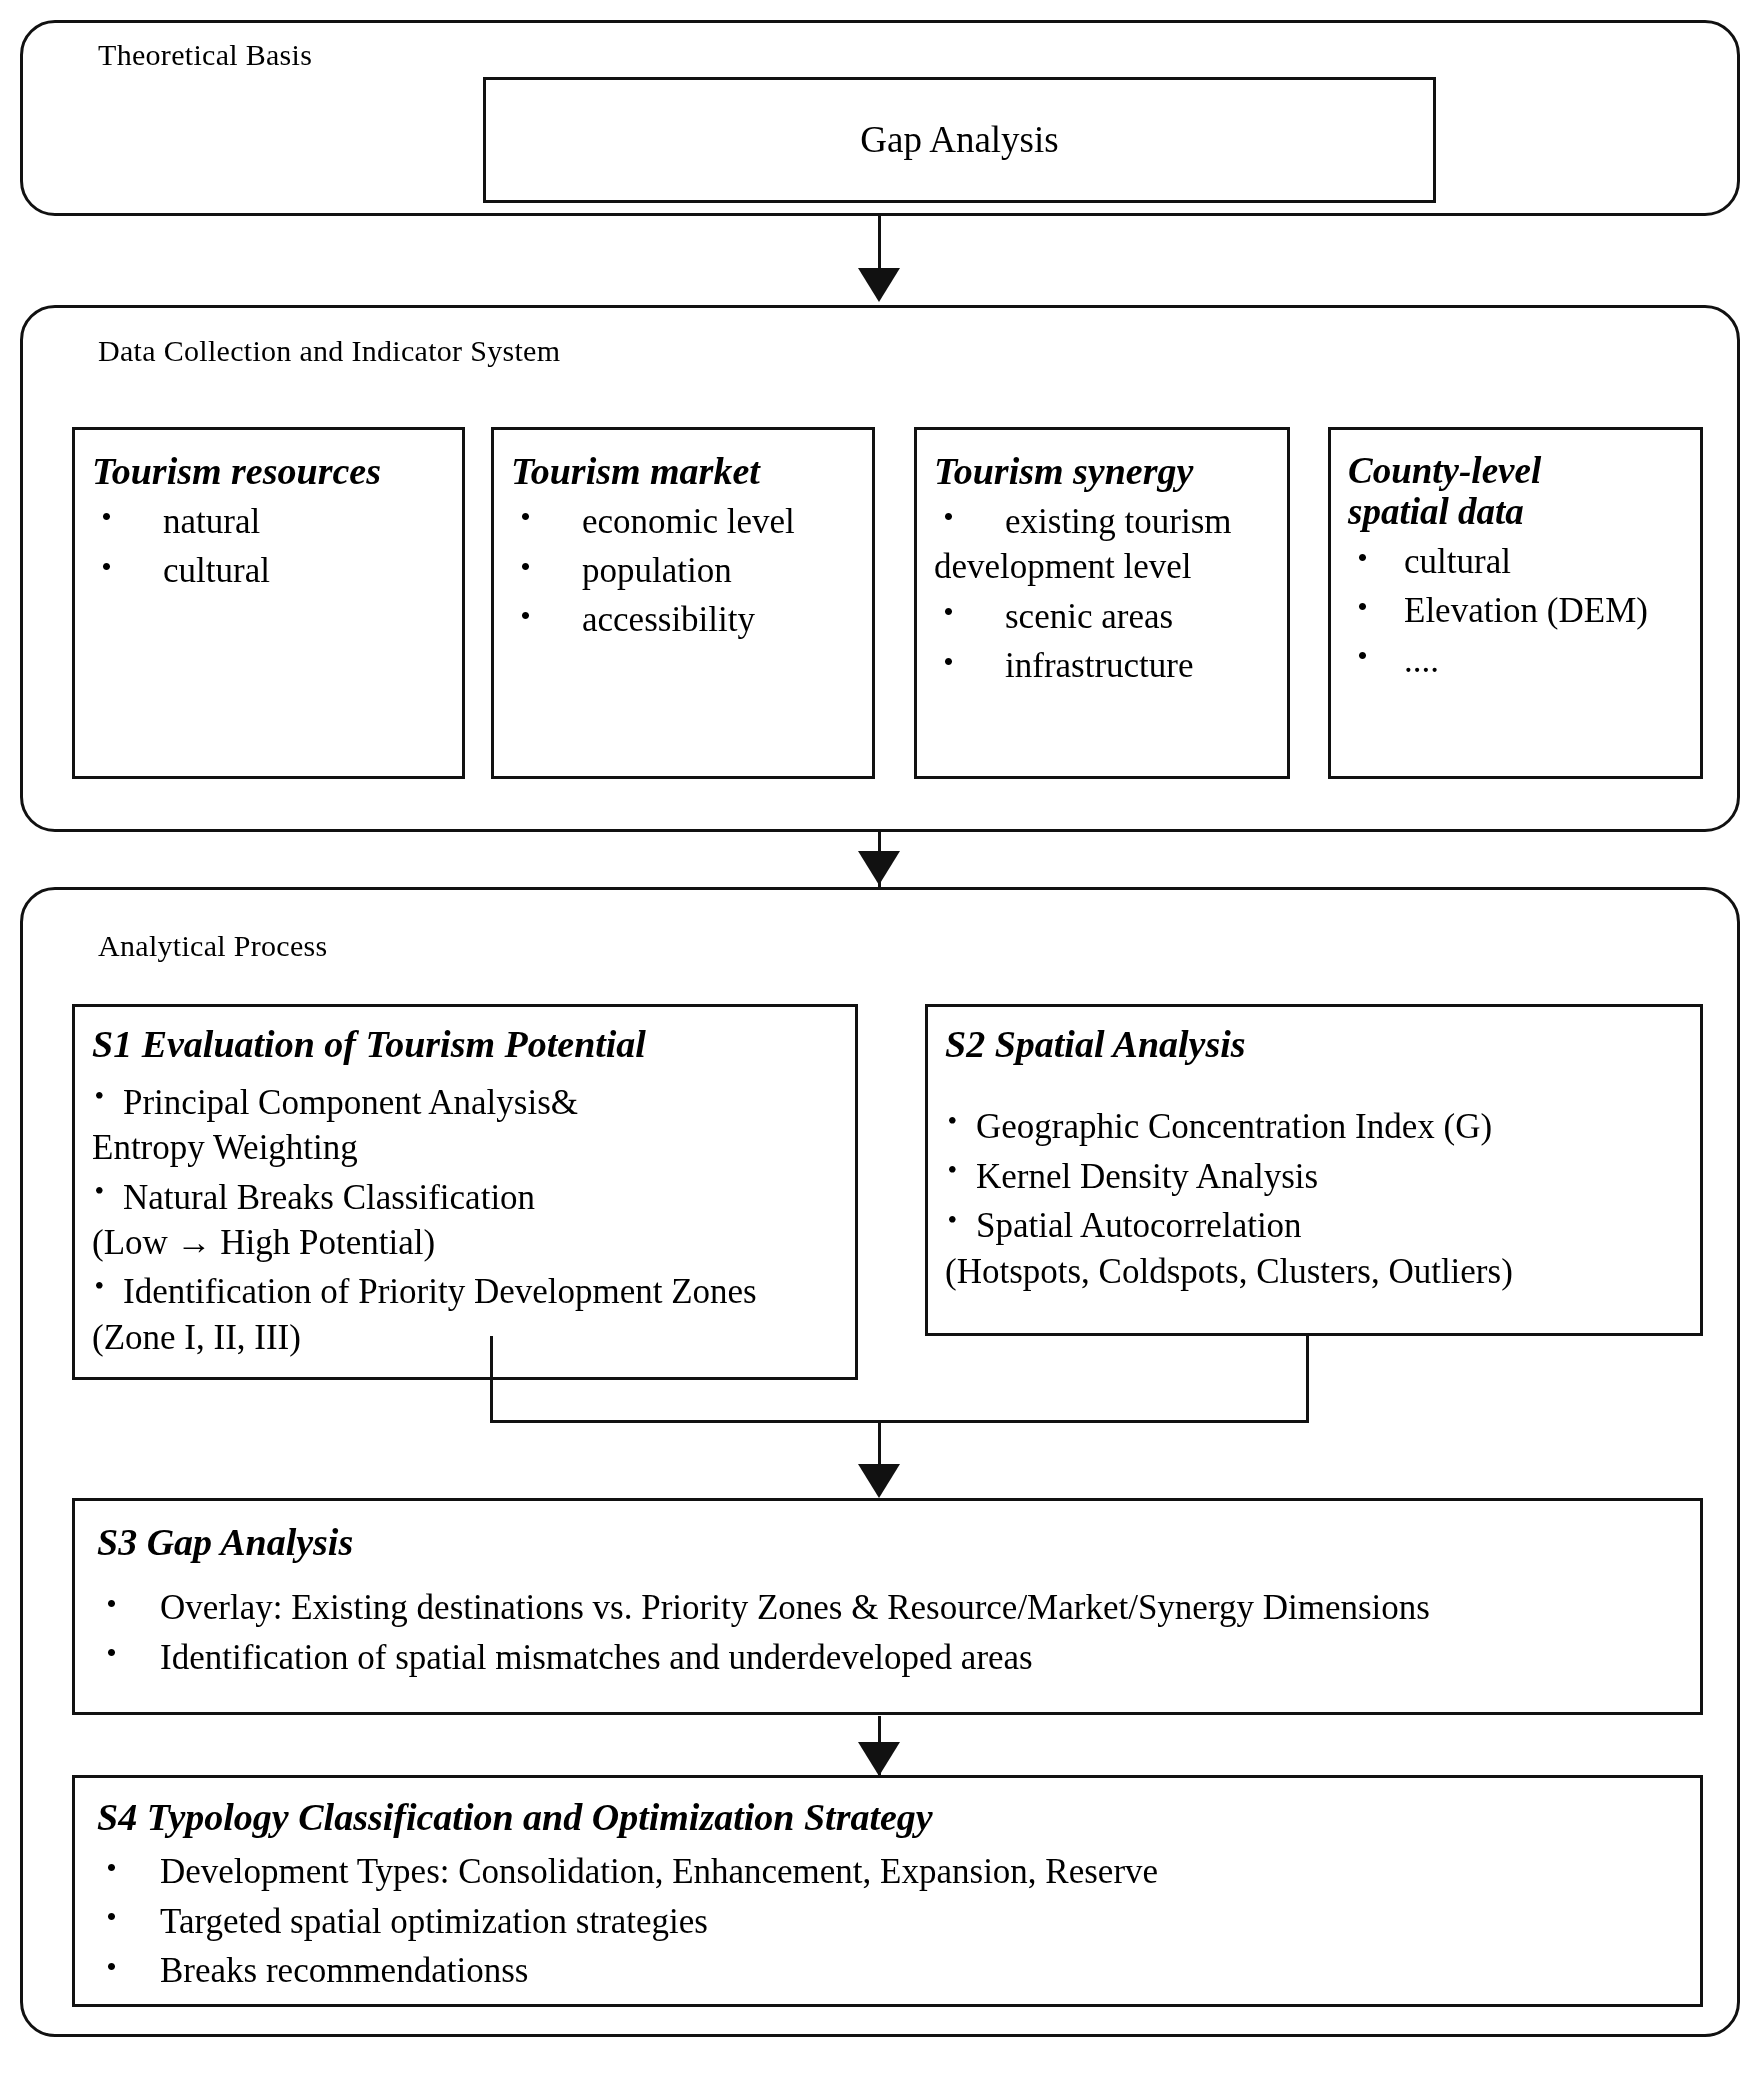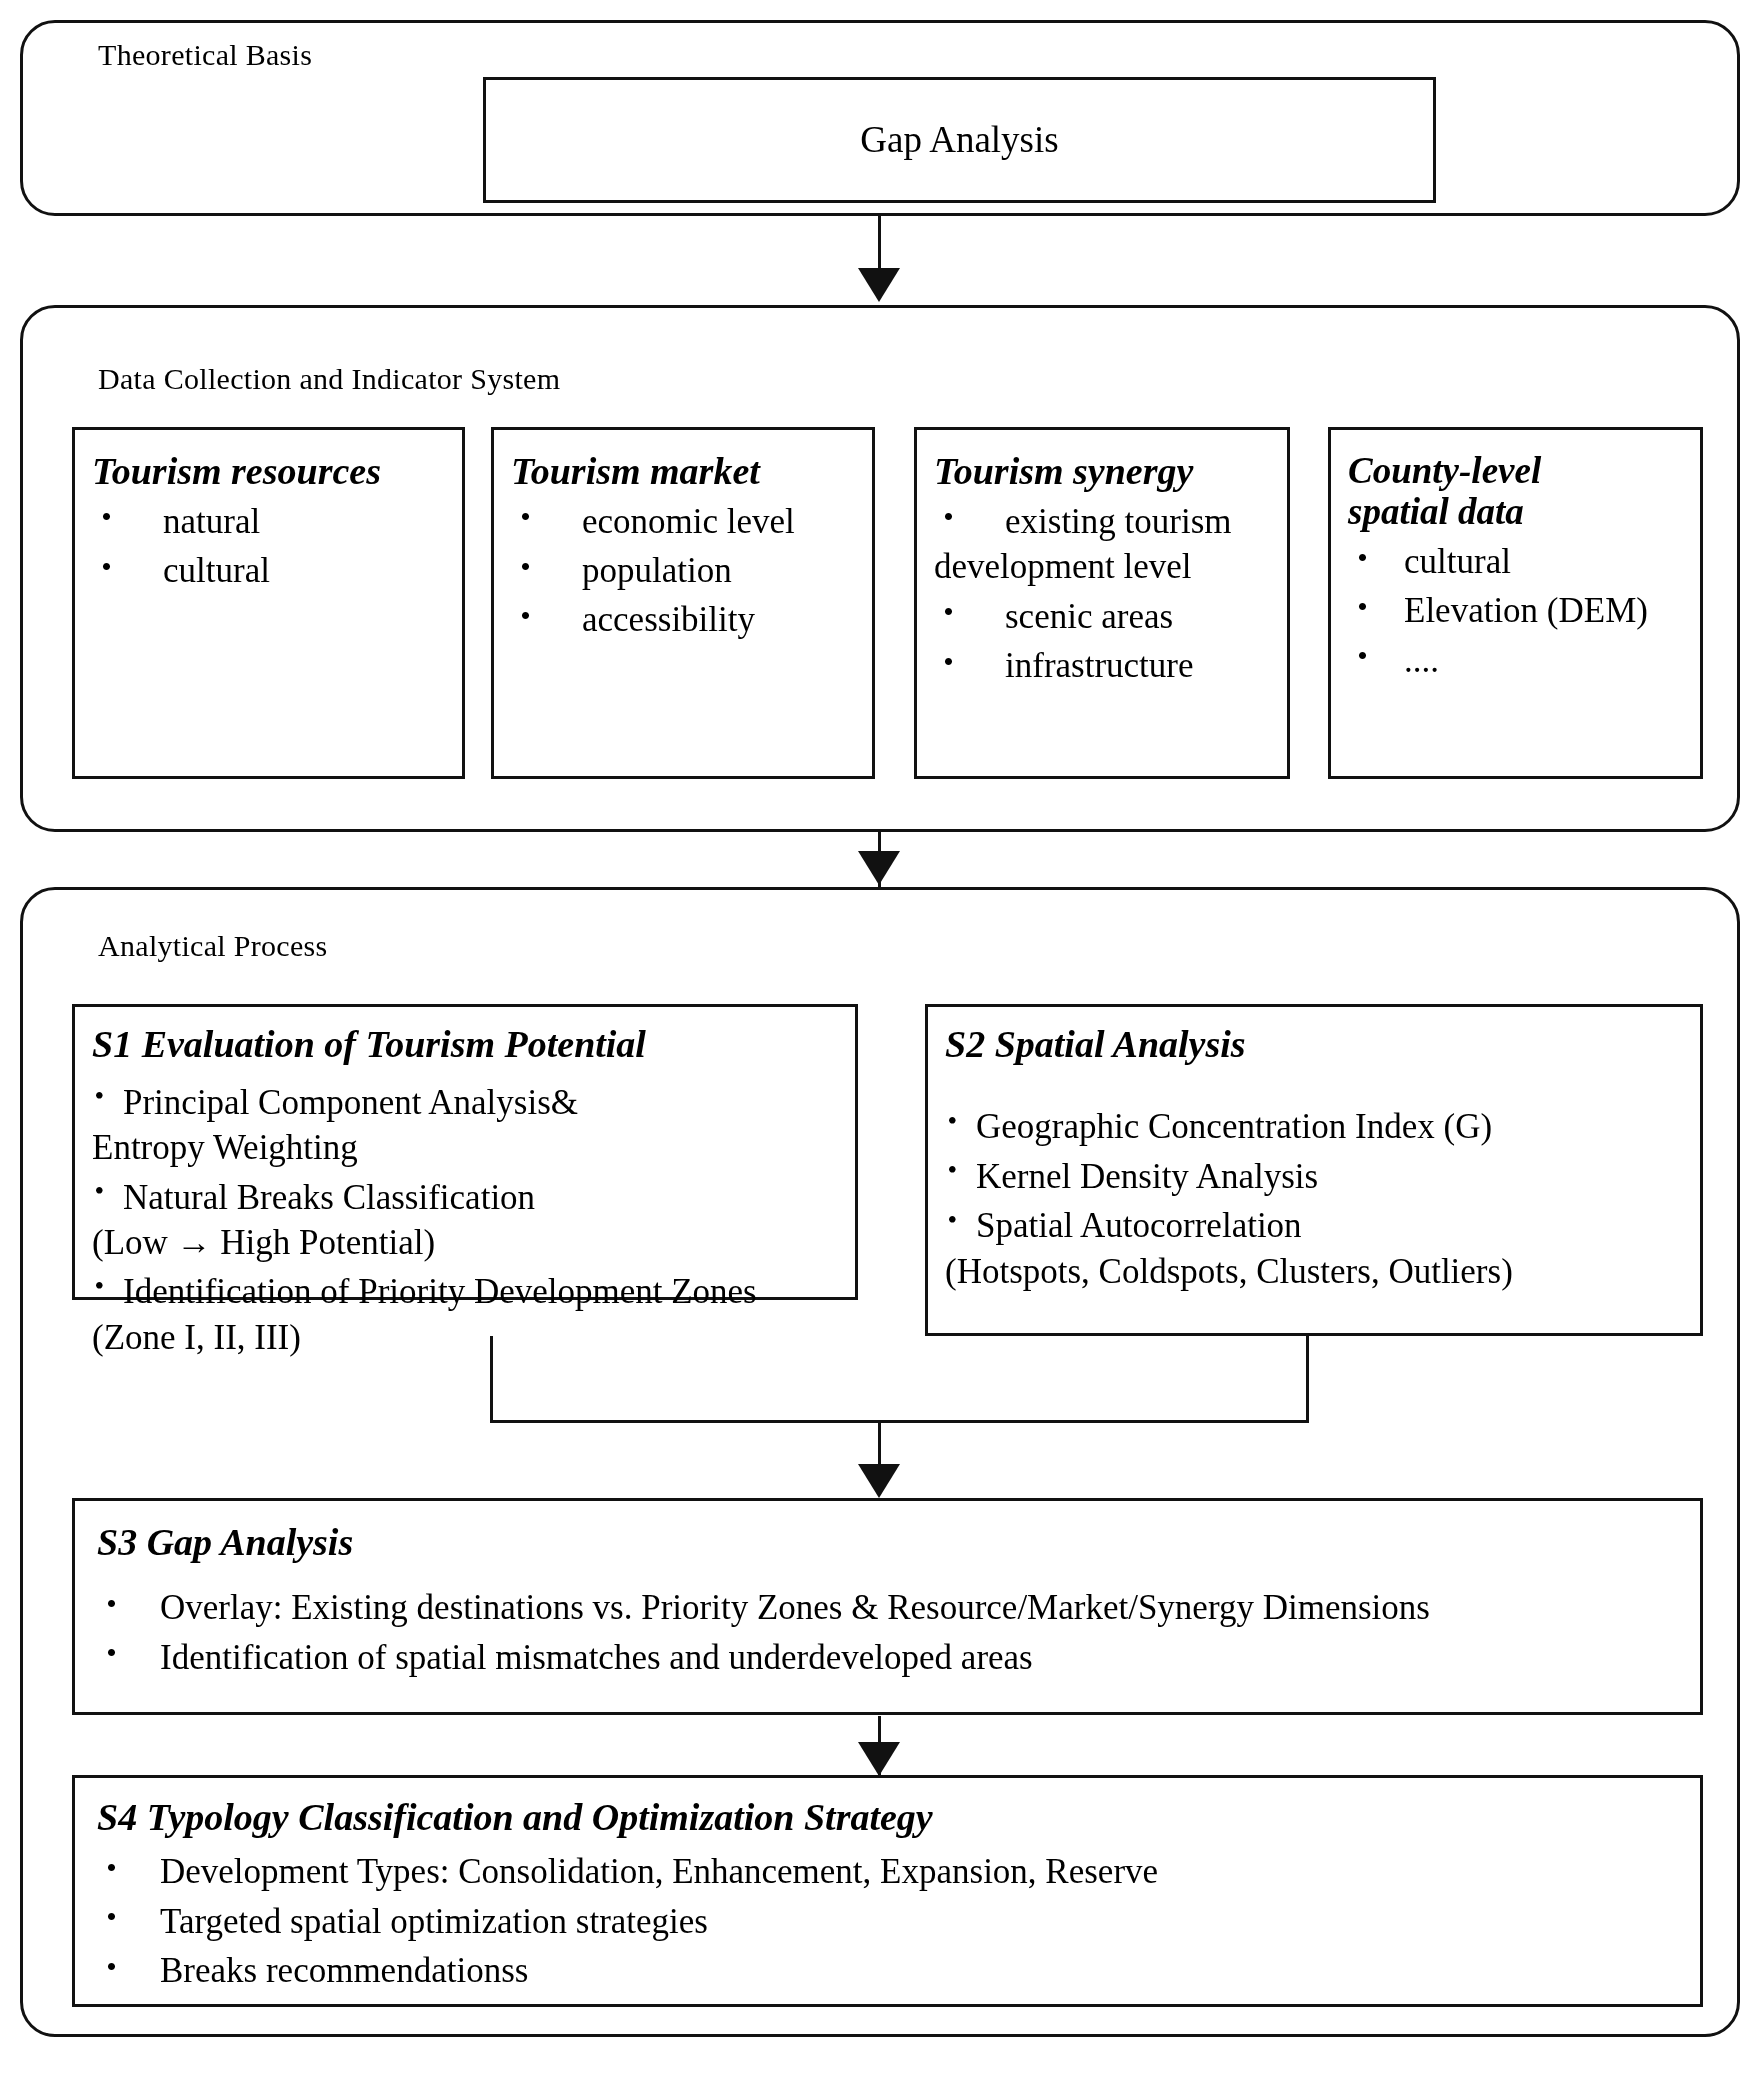--- a/index.html
+++ b/index.html
@@ -118,21 +118,21 @@
 <div class="box" style="left:483px; top:77px; width:953px; height:126px;
             display:flex; flex-direction:column; align-items:center; justify-content:center;">
   <div style="font-size:37px; line-height:1.22;">Gap Analysis</div>
 </div>
 
 <div class="vline" style="left:878px; top:216px; height:56px;"></div>
 <div class="arrowhead" style="left:858px; top:268px;"></div>
 
 <div class="stage" style="left:19.6px; top:305px; width:1720px; height:527px;"></div>
 
-<div class="stage-title" style="left:98px; top:334px;margin-top:28px;">Data Collection and Indicator System</div>
+<div class="stage-title" style="left:98px; top:334px;">Data Collection and Indicator System</div>
 
 <div class="box" style="left:72px; top:427px; width:393px; height:352px; padding:19.6px 17px;">
   <div class="card-title">Tourism resources</div>
   <ul class="bul wide">
     <li><span>natural</span></li>
     <li><span>cultural</span></li>
   </ul>
 </div>
 
 <div class="box" style="left:491px; top:427px; width:384px; height:352px; padding:19.6px 17px;">
@@ -168,21 +168,21 @@
   </ul>
 </div>
 
 <div class="vline" style="left:878px; top:832px; height:56px;"></div>
 <div class="arrowhead" style="left:858px; top:851px;"></div>
 
 <div class="stage" style="left:19.6px; top:887px; width:1720px; height:1150px;"></div>
 
 <div class="stage-title" style="left:98px; top:929px;">Analytical Process</div>
 
-<div class="box" style="left:72px; top:1004px; width:786px; height:296px; padding:15.7px 17px;">
+<div class="box" style="left:72px; top:1004px; width:786px; height:376px; padding:15.7px 17px;">
   <div class="card-title" style="margin-bottom:14.4px;">S1 Evaluation of Tourism Potential</div>
   <ul class="bul tight">
     <li>
       <span>Principal Component Analysis&amp;</span>
       <span class="cont">Entropy Weighting</span>
     </li>
     <li>
       <span>Natural Breaks Classification</span>
       <span class="cont">(Low → High Potential)</span>
     </li>

